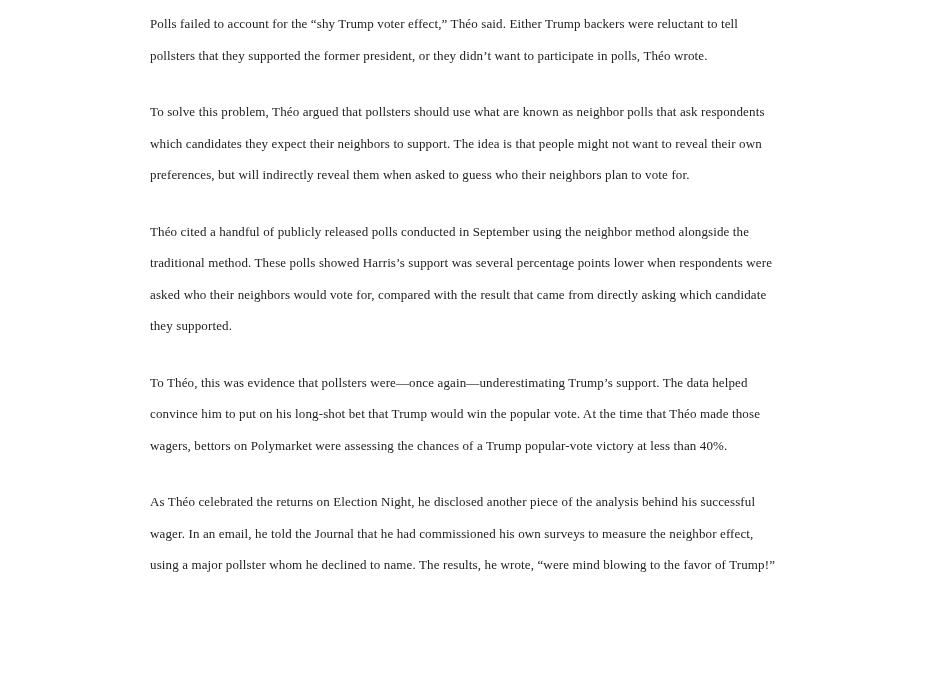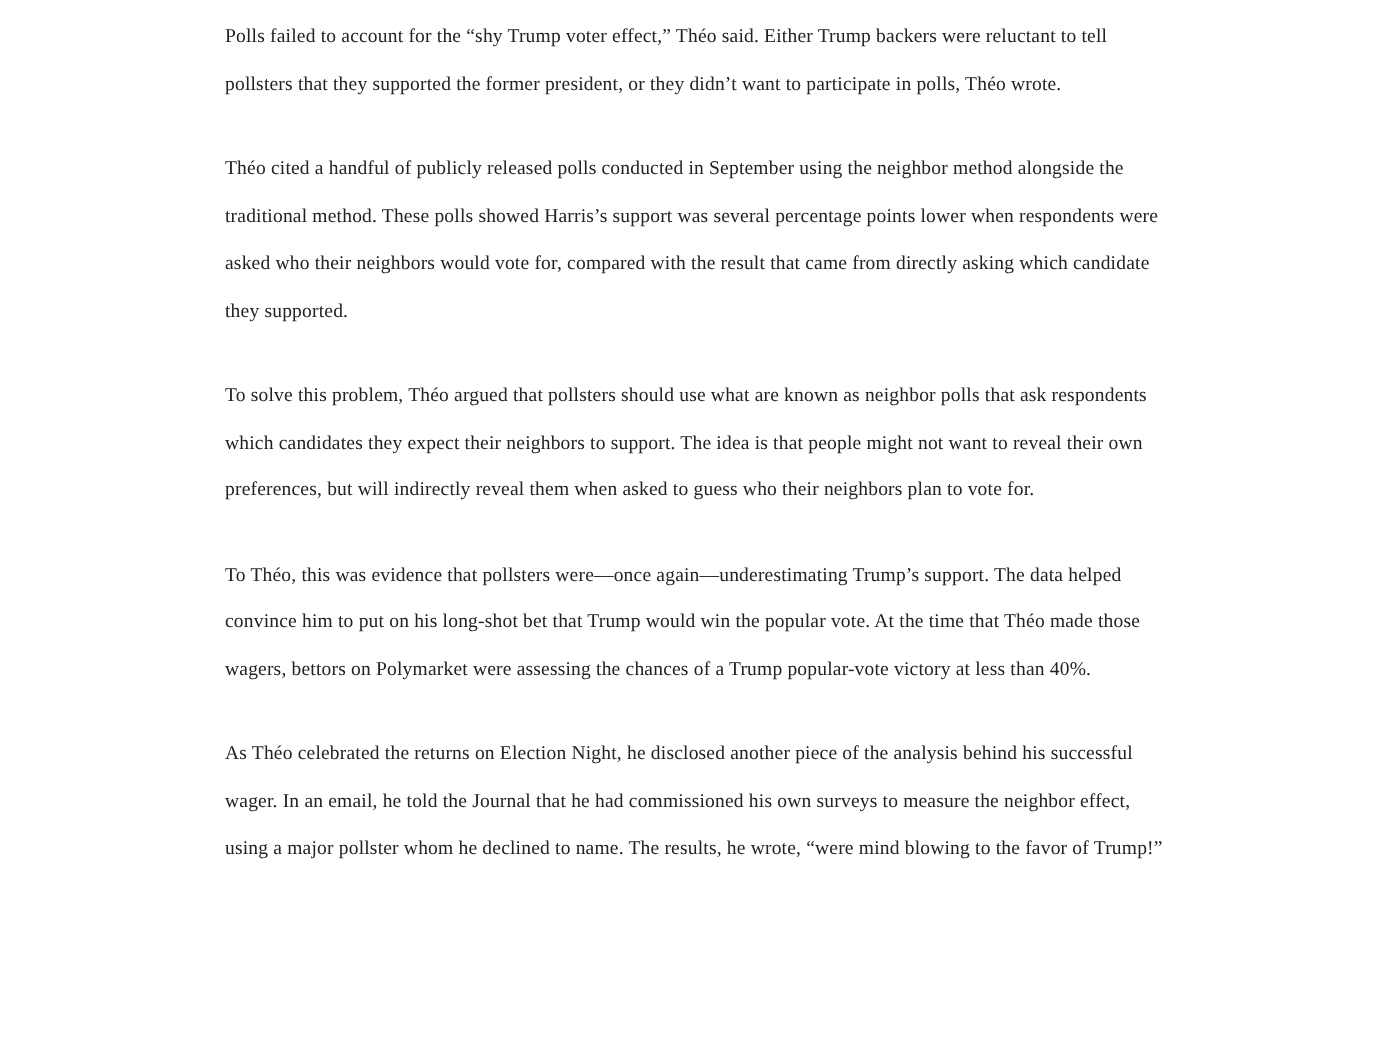--- a/index.html
+++ b/index.html
@@ -30,17 +30,17 @@
   }
   .article p:last-child {
     margin-bottom: 0;
   }
 </style>
 </head>
 <body>
 
 <article class="article">
   <p>Polls failed to account for the “shy Trump voter effect,” Théo said. Either Trump backers were reluctant to tell pollsters that they supported the former president, or they didn’t want to participate in polls, Théo wrote.</p>
+  <p>To solve this problem, Théo argued that pollsters should use what are known as neighbor polls that ask respondents which candidates they expect their neighbors to support. The idea is that people might not want to reveal their own preferences, but will indirectly reveal them when asked to guess who their neighbors plan to vote for.</p>
   <p>Théo cited a handful of publicly released polls conducted in September using the neighbor method alongside the traditional method. These polls showed Harris’s support was several percentage points lower when respondents were asked who their neighbors would vote for, compared with the result that came from directly asking which candidate they supported.</p>
-  <p>To solve this problem, Théo argued that pollsters should use what are known as neighbor polls that ask respondents which candidates they expect their neighbors to support. The idea is that people might not want to reveal their own preferences, but will indirectly reveal them when asked to guess who their neighbors plan to vote for.</p>
   <p>To Théo, this was evidence that pollsters were—once again—underestimating Trump’s support. The data helped convince him to put on his long-shot bet that Trump would win the popular vote. At the time that Théo made those wagers, bettors on Polymarket were assessing the chances of a Trump popular-vote victory at less than 40%.</p>
   <p>As Théo celebrated the returns on Election Night, he disclosed another piece of the analysis behind his successful wager. In an email, he told the Journal that he had commissioned his own surveys to measure the neighbor effect, using a major pollster whom he declined to name. The results, he wrote, “were mind blowing to the favor of Trump!”</p>
 </article>
 
 </body></html>

